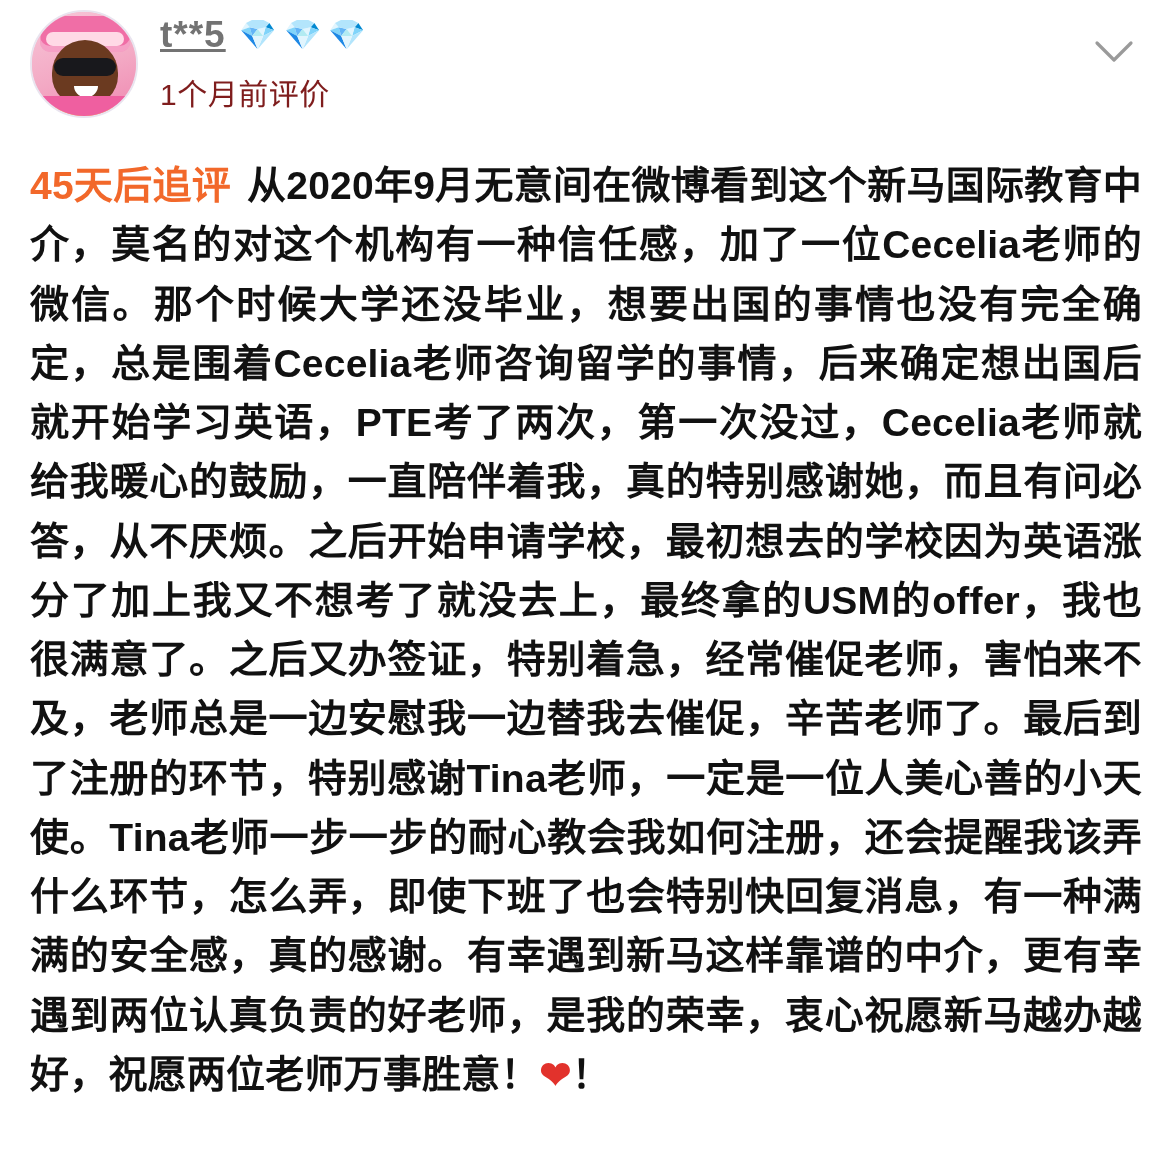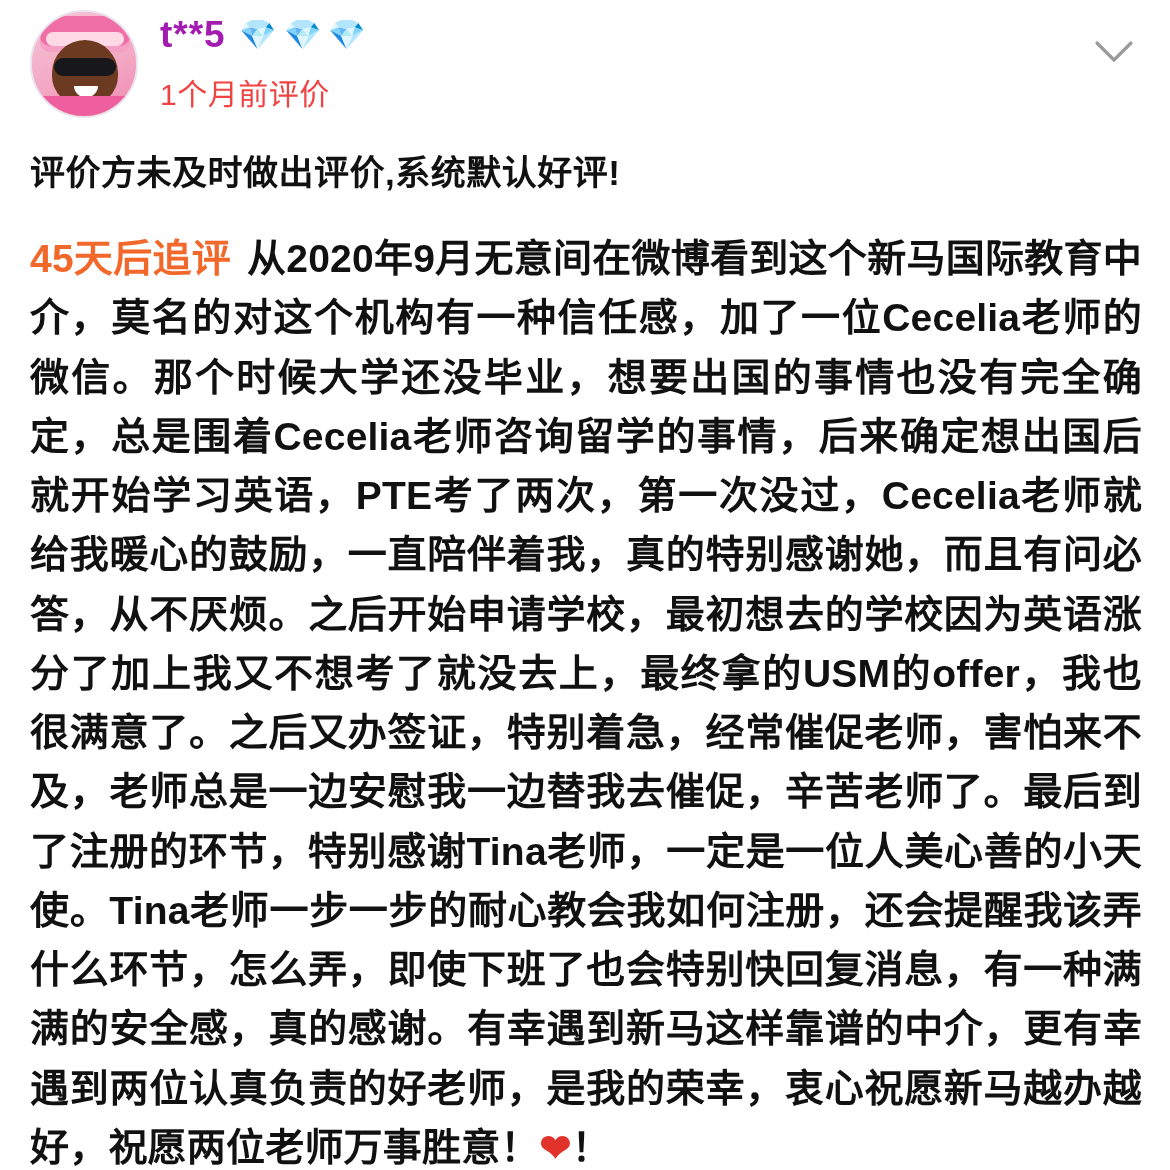--- a/index.html
+++ b/index.html
@@ -115,38 +115,39 @@
   }
   .name-row {
     display: flex;
     align-items: center;
     gap: 14px;
   }
   .username {
     font-size: 37px;
     font-weight: 700;
     letter-spacing: 1px;
-    color: #a21caf;
+    color: #737373;
     line-height: 1;
+    text-decoration: underline;
   }
   .gems {
     display: flex;
     align-items: center;
     gap: 7px;
     line-height: 1;
   }
   .gem {
     display: inline-block;
     font-size: 30px;
     line-height: 1;
   }
   .time {
     margin-top: 17px;
     font-size: 30px;
-    color: #ef4444;
+    color: #7f1d1d;
     letter-spacing: .5px;
   }
 
   .chevron {
     position: absolute;
     right: 6px;
     top: 20px;
     width: 44px;
     height: 44px;
     display: flex;
@@ -211,19 +212,18 @@
       <div class="time">1个月前评价</div>
     </div>
 
     <div class="chevron">
       <svg width="40" height="26" viewBox="0 0 40 26" aria-hidden="true">
         <path d="M3 4 L20 21 L37 4" fill="none" stroke="#9a9a9a" stroke-width="3.2" stroke-linecap="round" stroke-linejoin="round"></path>
       </svg>
     </div>
   </div>
 
-  <div class="first-line">评价方未及时做出评价,系统默认好评!</div>
 
   <div class="append-block">
     <span class="append-tag">45天后追评</span><span>从2020年9月无意间在微博看到这个新马国际教育中介，莫名的对这个机构有一种信任感，加了一位Cecelia老师的微信。那个时候大学还没毕业，想要出国的事情也没有完全确定，总是围着Cecelia老师咨询留学的事情，后来确定想出国后就开始学习英语，PTE考了两次，第一次没过，Cecelia老师就给我暖心的鼓励，一直陪伴着我，真的特别感谢她，而且有问必答，从不厌烦。之后开始申请学校，最初想去的学校因为英语涨分了加上我又不想考了就没去上，最终拿的USM的offer，我也很满意了。之后又办签证，特别着急，经常催促老师，害怕来不及，老师总是一边安慰我一边替我去催促，辛苦老师了。最后到了注册的环节，特别感谢Tina老师，一定是一位人美心善的小天使。Tina老师一步一步的耐心教会我如何注册，还会提醒我该弄什么环节，怎么弄，即使下班了也会特别快回复消息，有一种满满的安全感，真的感谢。有幸遇到新马这样靠谱的中介，更有幸遇到两位认真负责的好老师，是我的荣幸，衷心祝愿新马越办越好，祝愿两位老师万事胜意！</span><span class="heart">❤</span><span>！</span>
   </div>
 
 </div>
 
 </body></html>

